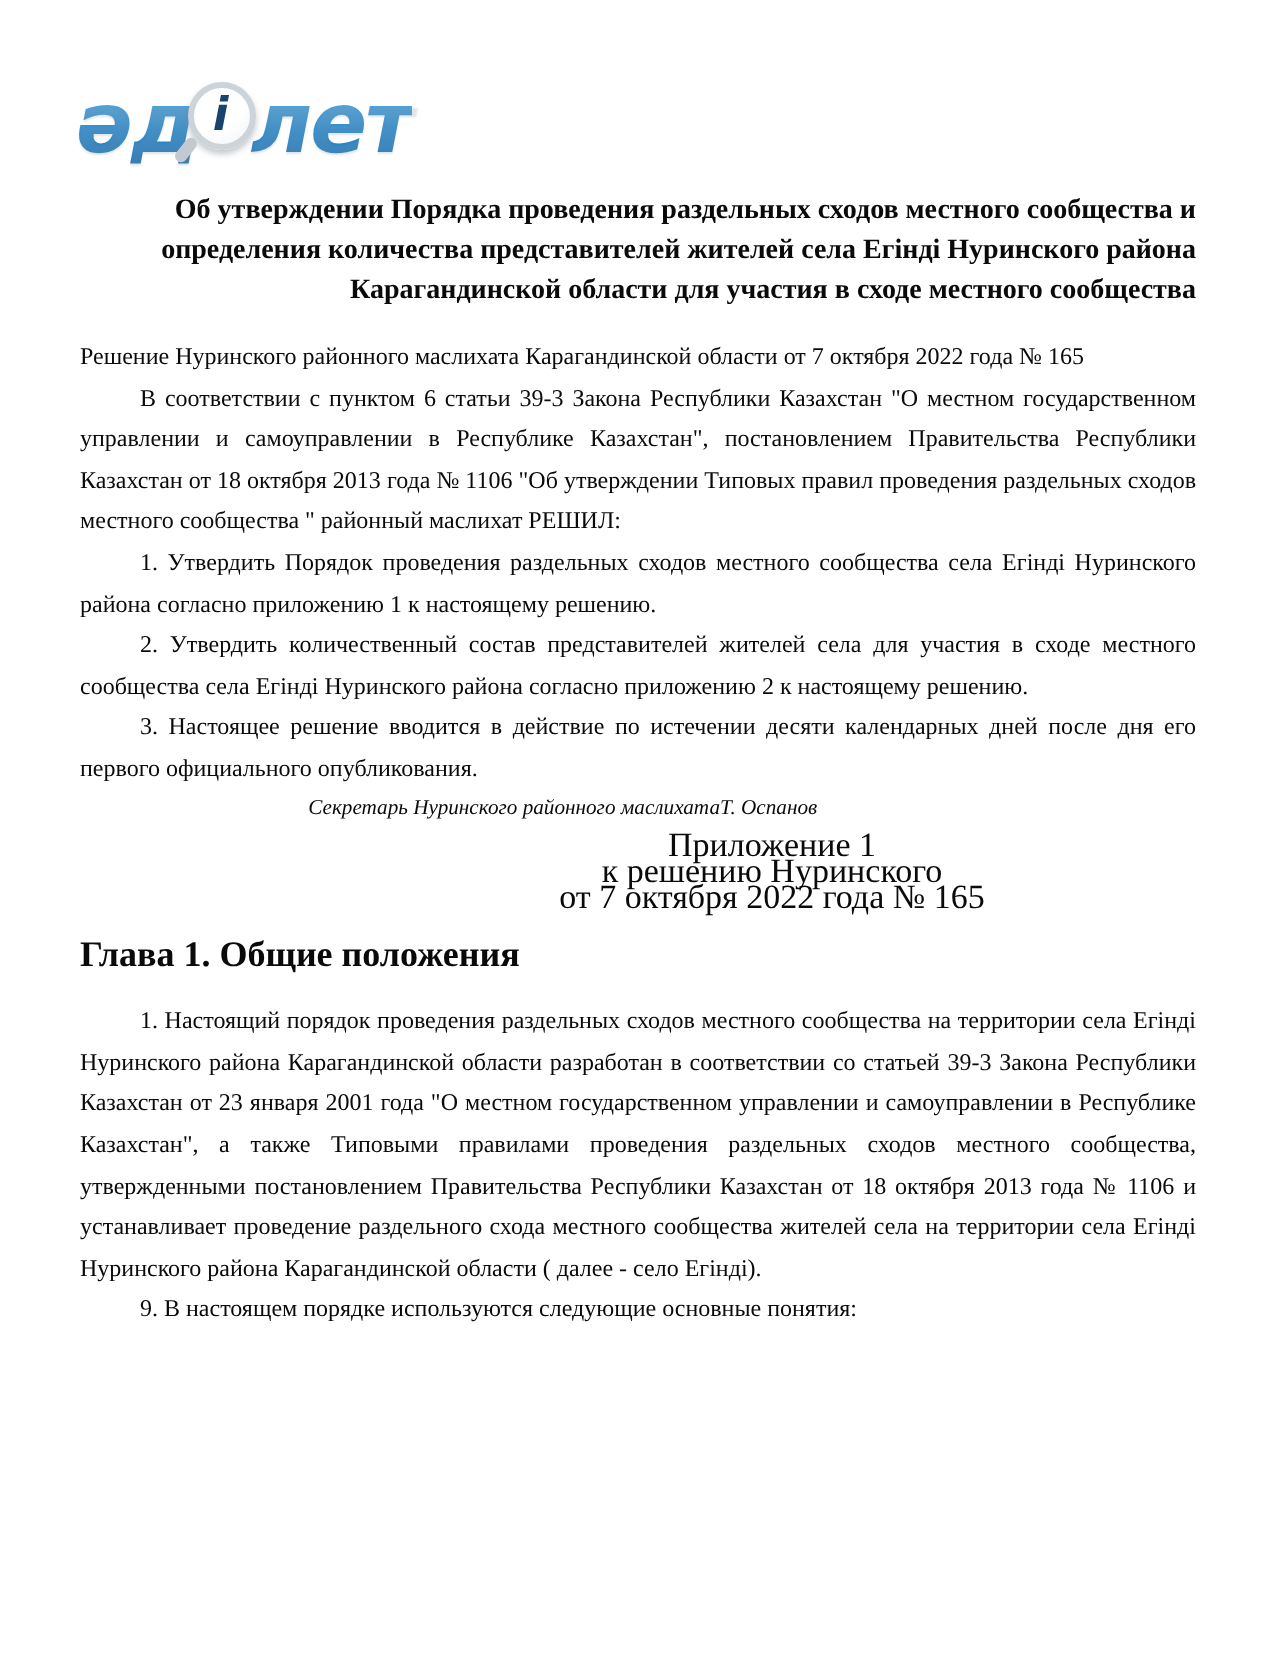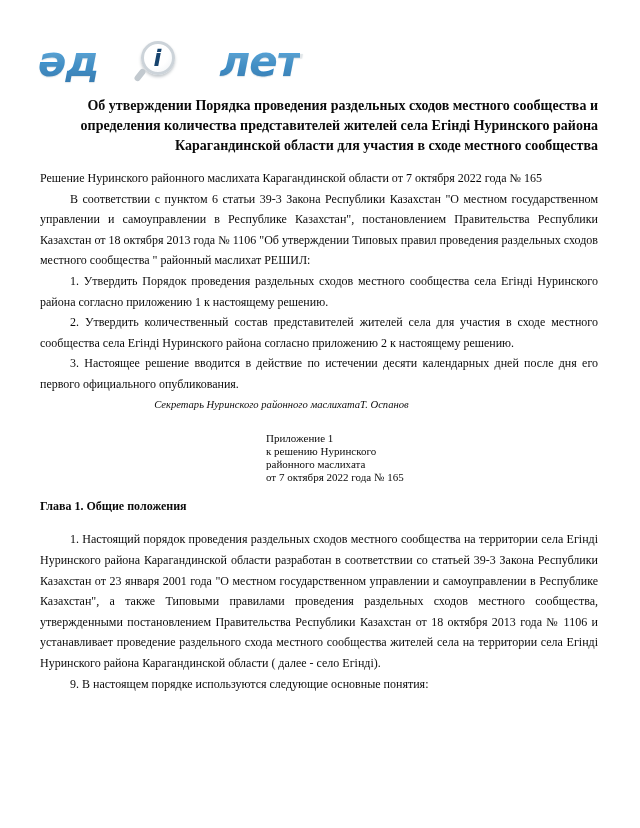--- a/index.html
+++ b/index.html
@@ -26,21 +26,20 @@
   .logo {
     display: flex;
     align-items: flex-end;
     height: 62px;
     margin: 2px 0 6px -2px;
     font-family: "DejaVu Sans", sans-serif;
     font-style: italic;
     font-weight: bold;
     white-space: nowrap;
     cursor: pointer;
-    gap: 47px;
   }
   .logo-part {
     font-size: 42px;
     line-height: 52px;
     letter-spacing: -1px;
     color: #3394d6;
     background: linear-gradient(180deg, #7cc0ea 0%, #2f8ed2 55%, #1b6cae 100%);
     -webkit-background-clip: text;
     background-clip: text;
     -webkit-text-fill-color: transparent;
@@ -106,35 +105,36 @@
     font-size: 10.6px;
     font-style: italic;
     line-height: 14px;
     text-align: right;
   }
   .sig-position { margin-left: 20px; width: 300px; }
   .sig-name { margin-left: 0; }
 
   .appendix {
     width: 240px;
-    margin: 20px 92px 0 auto;
-    font-size: 11px;
+    margin: 4px 92px 0 auto;
+    text-align: center;
+    font-size: 17px;
     line-height: 13.2px;
   }
   .appendix div { white-space: nowrap; }
 
   .order-title {
     margin: 15px 0 0 0;
     font-size: 13.4px;
     font-weight: bold;
     line-height: 20px;
   }
   .chapter-title {
     margin: 13px 0 0 0;
-    font-size: 12px;
+    font-size: 18px;
     font-weight: bold;
     line-height: 18px;
   }
   .order-block { margin-top: 14px; }
 </style>
 </head>
 <body>
 
 <div class="page">
 
@@ -159,21 +159,20 @@
   </div>
 
   <div class="sig-row">
     <span class="sig-position">Секретарь Нуринского районного маслихата</span>
     <span class="sig-name">Т. Оспанов</span>
   </div>
 
   <div class="appendix">
     <div>Приложение 1</div>
     <div>к решению Нуринского</div>
-    <div>районного маслихата</div>
     <div>от 7 октября 2022 года № 165</div>
   </div>
 
   <h3 class="chapter-title">Глава 1. Общие положения</h3>
 
   <div class="body-text order-block">
     <p class="indent">1. Настоящий порядок проведения раздельных сходов местного сообщества на территории села Егінді Нуринского района Карагандинской области разработан в соответствии со статьей 39-3 Закона Республики Казахстан от 23 января 2001 года "О местном государственном управлении и самоуправлении в Республике Казахстан", а также Типовыми правилами проведения раздельных сходов местного сообщества, утвержденными постановлением Правительства Республики Казахстан от 18 октября 2013 года № 1106 и устанавливает проведение раздельного схода местного сообщества жителей села на территории села Егінді Нуринского района Карагандинской области ( далее - село Егінді).</p>
     <p class="indent">9. В настоящем порядке используются следующие основные понятия:</p>
   </div>
 

